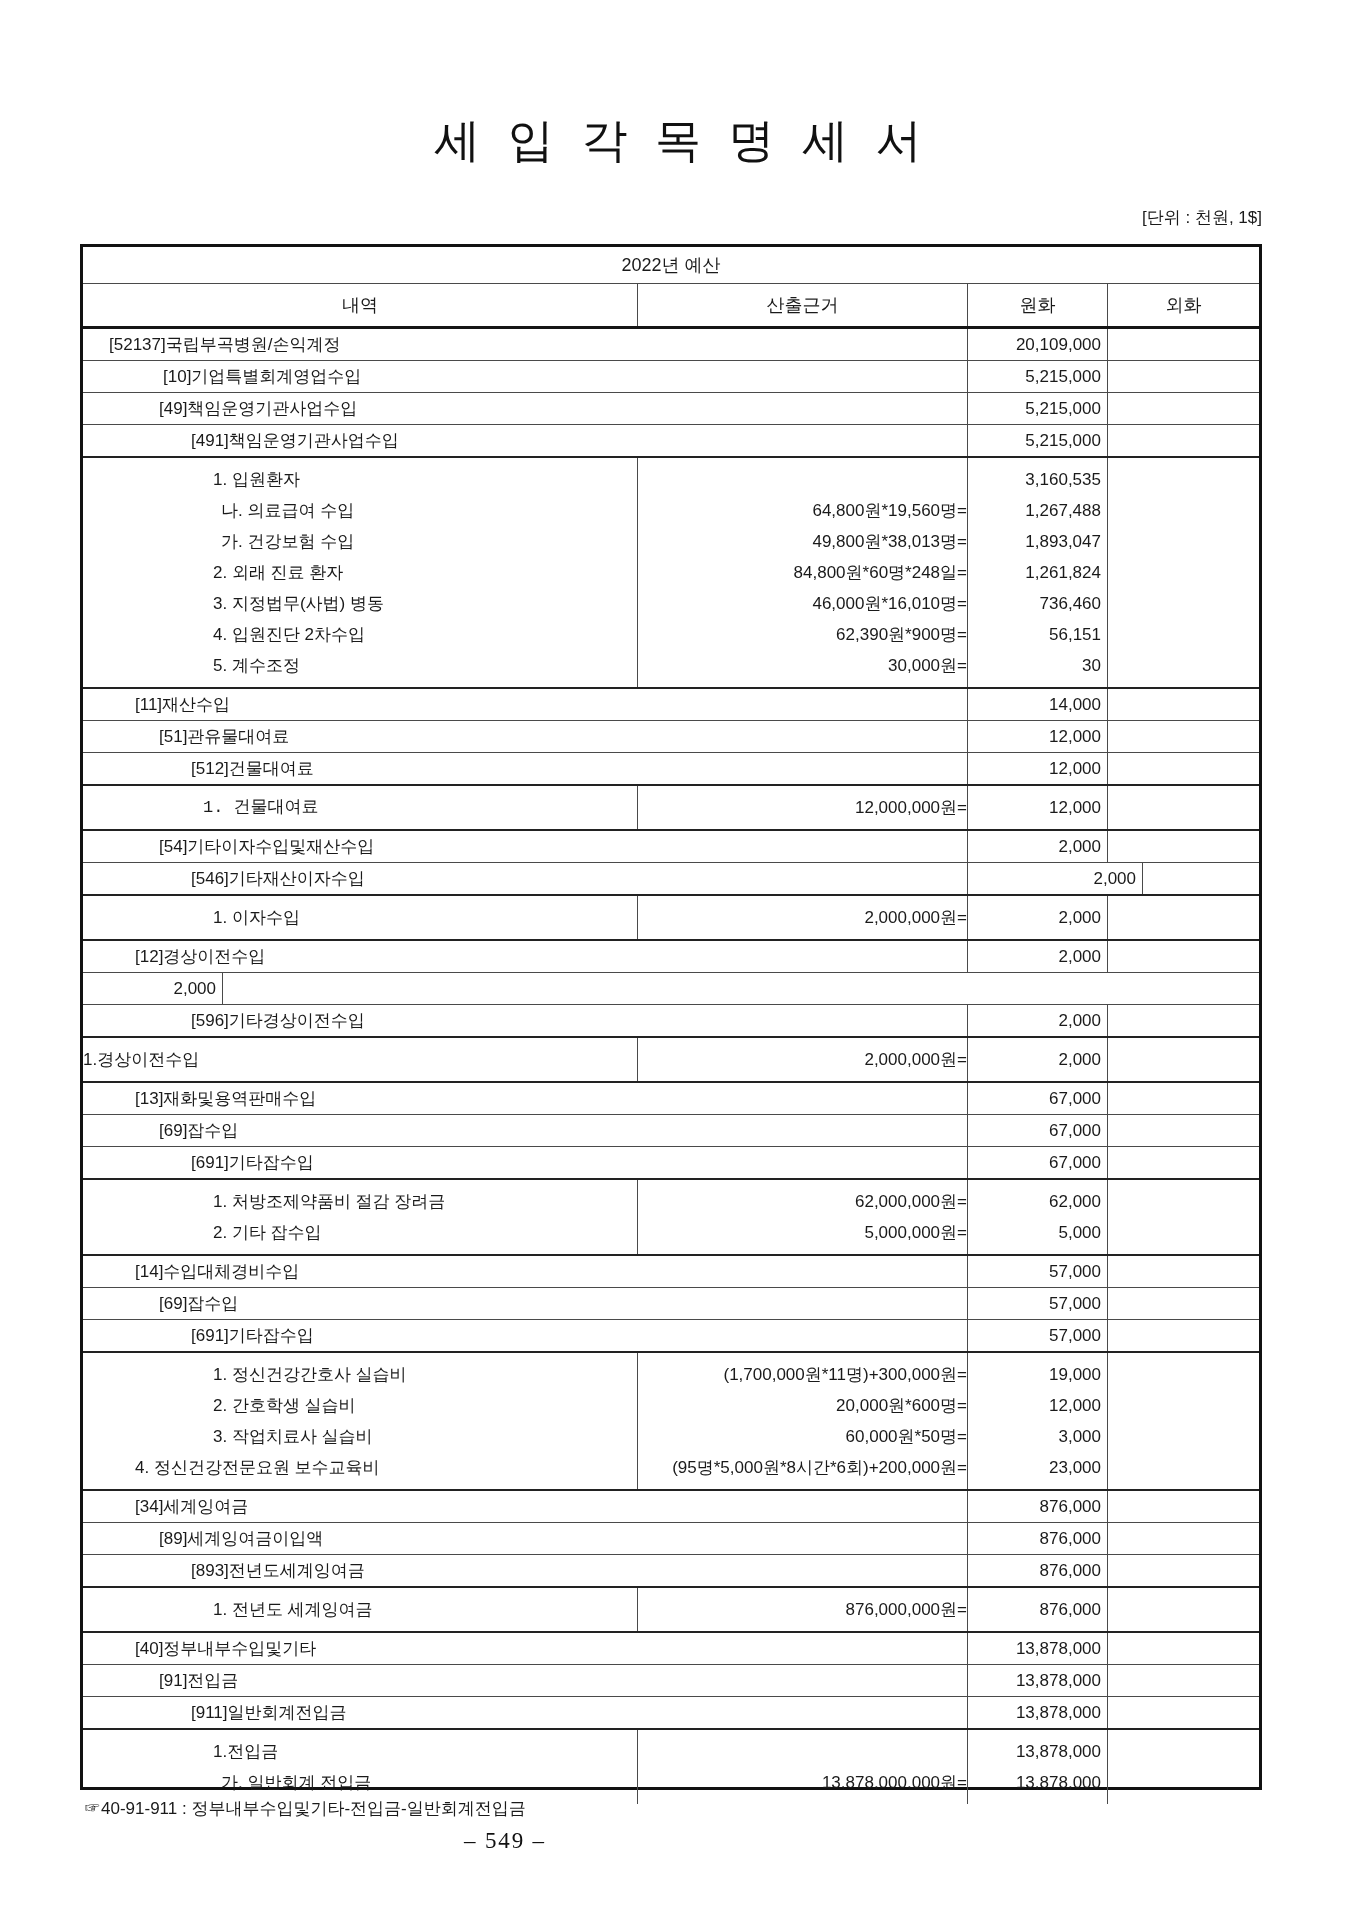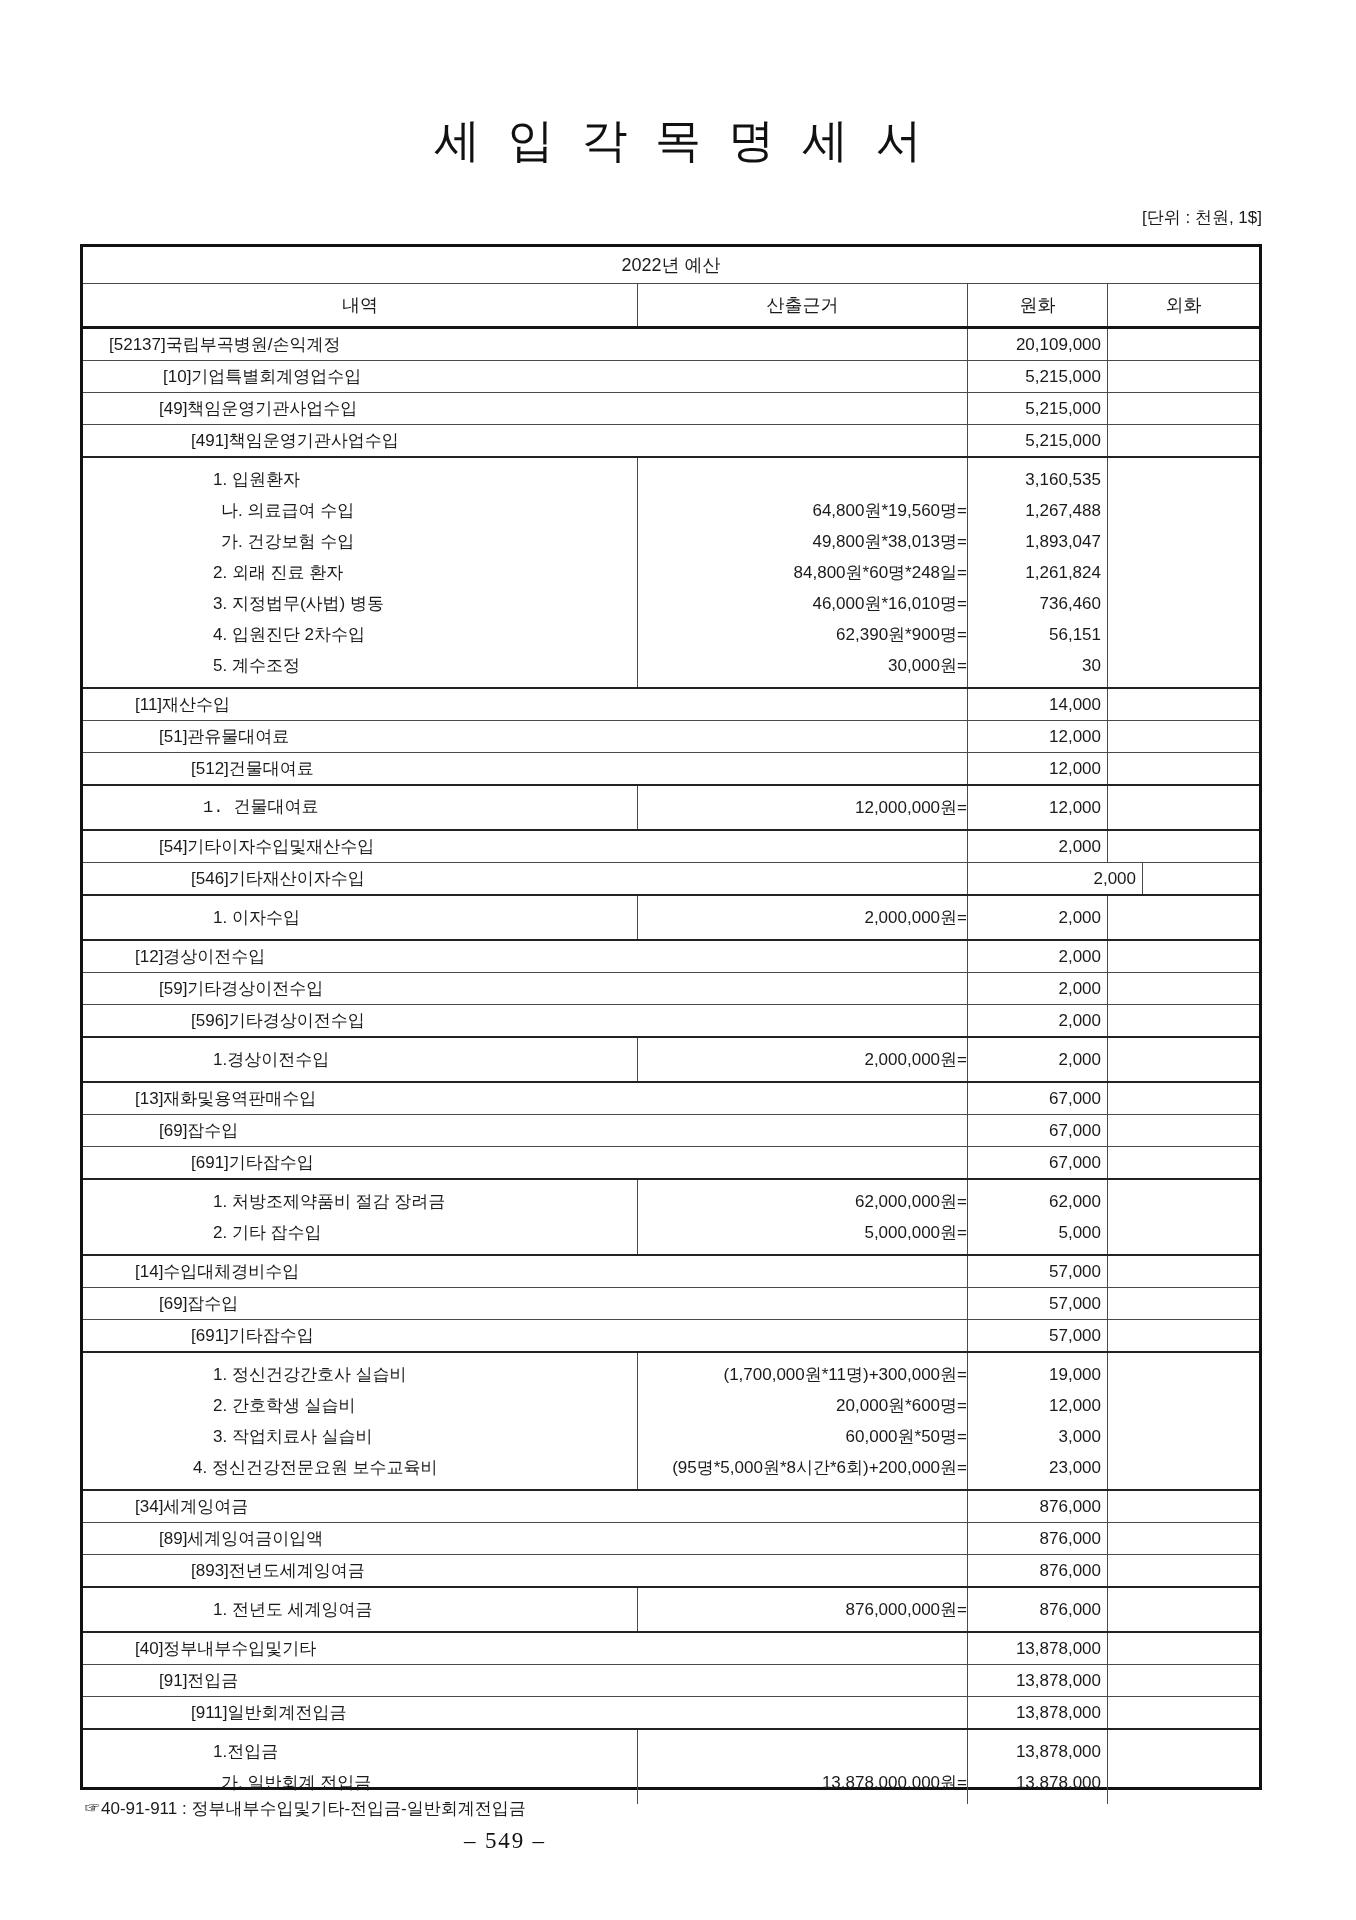--- a/index.html
+++ b/index.html
@@ -244,44 +244,41 @@
             <div class="line" style="padding-left: 52px;">[12]경상이전수입</div>
           </div>
           <div class="col c3">
             <div class="line">2,000</div>
           </div>
           <div class="col c4">
             <div class="line"></div>
           </div>
         </div>
         <div class="block single" style="border-bottom: 1px solid rgb(74, 74, 74);">
-          <div class="col c12">
-            <div class="line" style="padding-left: 76px;">[59]기타경상이전수입</div>
-          </div>
           <div class="col c3">
             <div class="line">2,000</div>
           </div>
           <div class="col c4">
             <div class="line"></div>
           </div>
         </div>
         <div class="block single" style="border-bottom: 2px solid rgb(34, 34, 34);">
           <div class="col c12">
             <div class="line" style="padding-left: 108px;">[596]기타경상이전수입</div>
           </div>
           <div class="col c3">
             <div class="line">2,000</div>
           </div>
           <div class="col c4">
             <div class="line"></div>
           </div>
         </div>
         <div class="block group" style="border-bottom: 2px solid rgb(34, 34, 34);">
           <div class="col c1">
-            <div class="line" style="padding-left: 130px;">1.경상이전수입</div>
+            <div class="line" style="">1.경상이전수입</div>
           </div>
           <div class="col c2">
             <div class="line">2,000,000원=</div>
           </div>
           <div class="col c3">
             <div class="line">2,000</div>
           </div>
           <div class="col c4">
             <div class="line"></div>
           </div>
@@ -368,21 +365,21 @@
           </div>
           <div class="col c4">
             <div class="line"></div>
           </div>
         </div>
         <div class="block group" style="border-bottom: 2px solid rgb(34, 34, 34);">
           <div class="col c1">
             <div class="line" style="padding-left: 130px;">1. 정신건강간호사 실습비</div>
             <div class="line" style="padding-left: 130px;">2. 간호학생 실습비</div>
             <div class="line" style="padding-left: 130px;">3. 작업치료사 실습비</div>
-            <div class="line" style="padding-left: 110px;">4. 정신건강전문요원 보수교육비</div>
+            <div class="line" style="padding-left: 52px;">4. 정신건강전문요원 보수교육비</div>
           </div>
           <div class="col c2">
             <div class="line">(1,700,000원*11명)+300,000원=</div>
             <div class="line">20,000원*600명=</div>
             <div class="line">60,000원*50명=</div>
             <div class="line">(95명*5,000원*8시간*6회)+200,000원=</div>
           </div>
           <div class="col c3">
             <div class="line">19,000</div>
             <div class="line">12,000</div>

